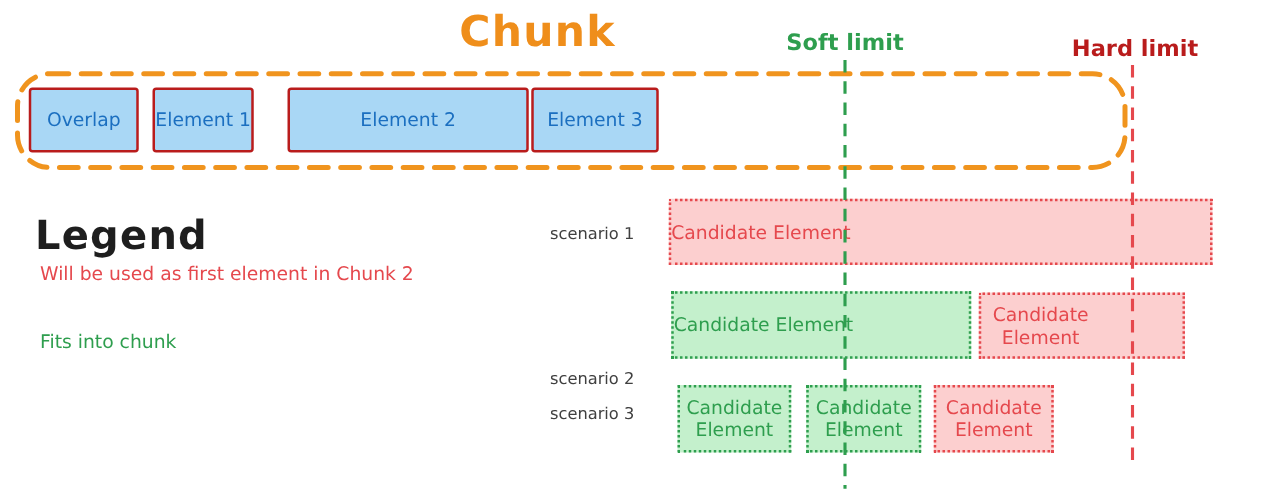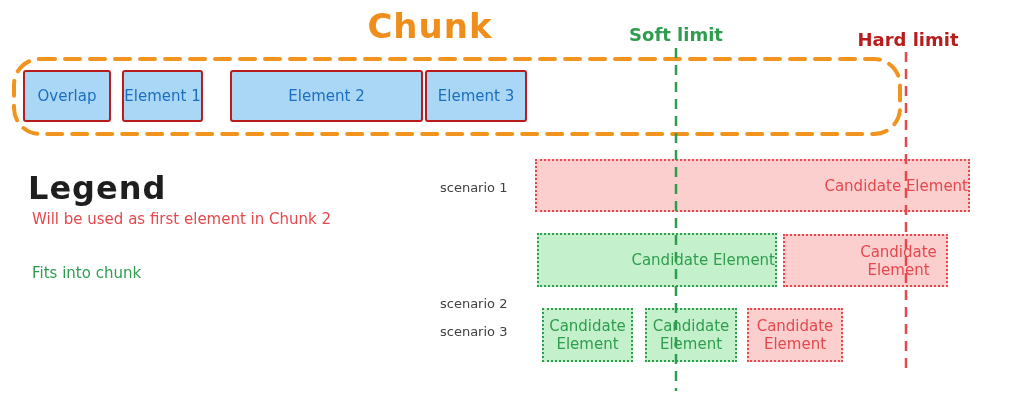--- a/index.html
+++ b/index.html
@@ -38,21 +38,21 @@
   
   .chunk-el{
     top:70px;height:52px;box-sizing:border-box;
     background:#a9d7f5;border:2px solid #b91c1c;border-radius:3px;
     display:flex;align-items:center;justify-content:center;
     font-size:15px;color:#1b6fc0;font-weight:500;z-index:2;
   }
 
   
   .cand{
-    box-sizing:border-box;display:flex;align-items:center;justify-content:flex-end;
+    box-sizing:border-box;display:flex;align-items:center;justify-content:flex-start;
     text-align:center;font-size:15px;line-height:1.2;font-weight:500;z-index:3;
   }
   .cand.fit{background:#c4f0cc;border:2.5px dotted #2e9e4e;color:#2e9e4e;}
   .cand.not-fit{background:#fccfcf;border:2.5px dotted #e5484d;color:#e5484d;}
   .cand .narrow{display:inline-block;max-width:95px;}
 
   .overlay-svg{left:0;top:0;z-index:5;pointer-events:none;}
 </style>
 </head>
 <body>

